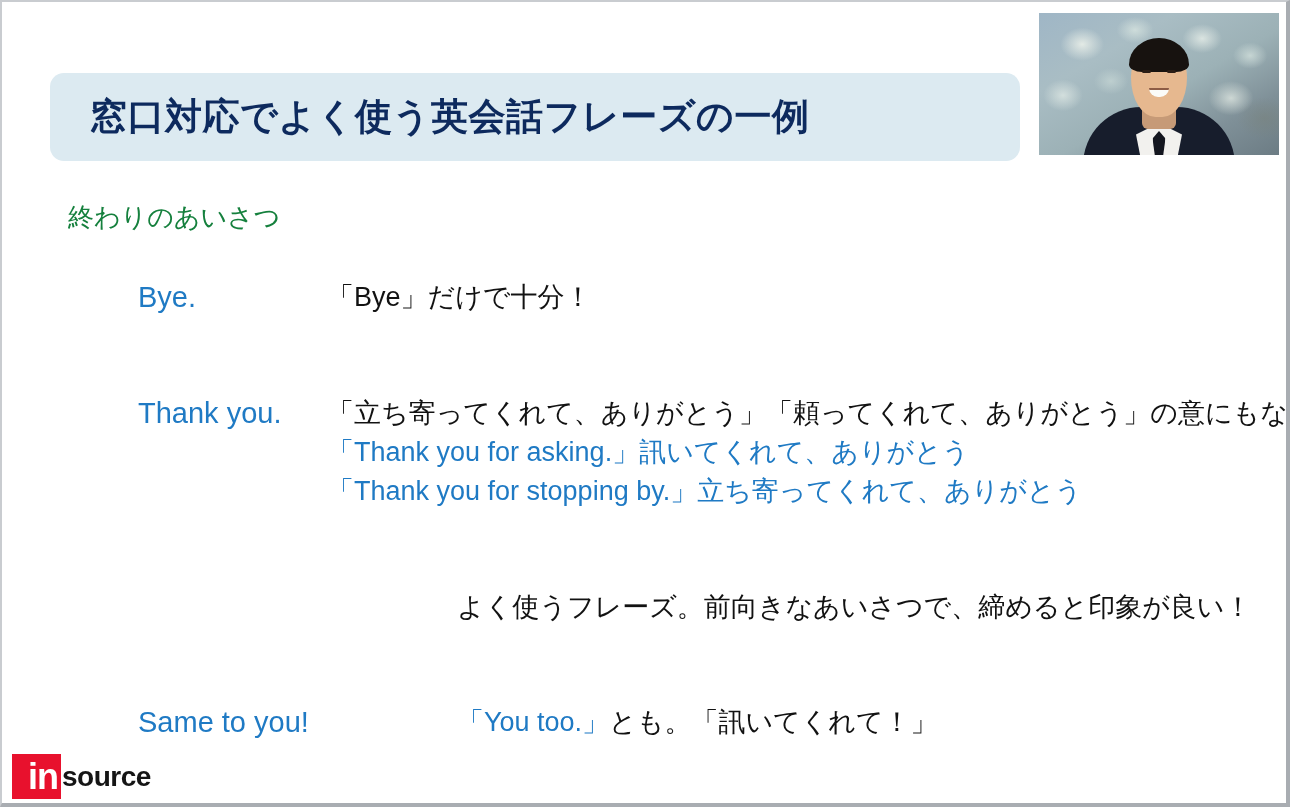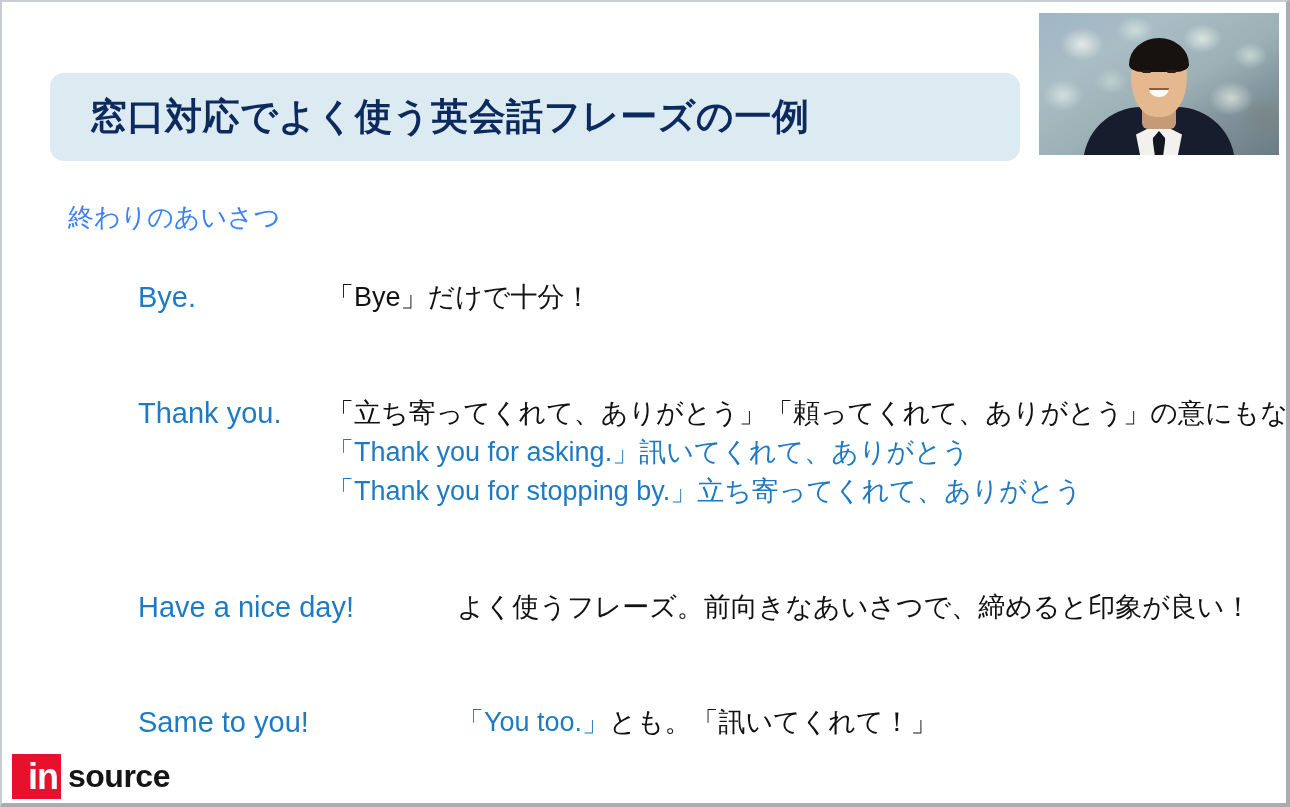--- a/index.html
+++ b/index.html
@@ -43,21 +43,21 @@
     letter-spacing: 0.5px;
     white-space: nowrap;
   }
 
   
   #section-heading {
     position: absolute;
     left: 66px;
     top: 198px;
     font-size: 26px;
-    color: #3b82f6;
+    color: #15803d;
     white-space: nowrap;
   }
 
   
   .row {
     position: absolute;
     left: 88px;
     right: 20px;
   }
   .phrase {
@@ -209,25 +209,25 @@
     background: #e8112d;
     color: #ffffff;
     font-size: 36px;
     font-weight: bold;
     line-height: 45px;
     padding: 0 3px 0 16px;
     letter-spacing: -1px;
   }
   #logo-word {
     color: #151515;
-    font-size: 32px;
+    font-size: 28px;
     font-weight: bold;
     line-height: 45px;
     letter-spacing: -0.5px;
-    padding-left: 7px;
+    padding-left: 1px;
   }
 </style>
 </head>
 <body>
 
 <div id="slide">
 
   <div id="title-banner">
     <div id="title-text">窓口対応でよく使う英会話フレーズの一例</div>
   </div>
@@ -245,21 +245,20 @@
     <div class="phrase">Thank you.</div>
     <div class="desc desc-col-a">
       <div>「立ち寄ってくれて、ありがとう」「頼ってくれて、ありがとう」の意にもなる。</div>
       <div class="blue">「Thank you for asking.」訊いてくれて、ありがとう</div>
       <div class="blue">「Thank you for stopping by.」立ち寄ってくれて、ありがとう</div>
     </div>
   </div>
 
   <div class="row" id="row-haveanice">
     <div class="phrase">
-      <div>Have a nice day!</div>
     </div>
     <div class="desc desc-col-b">
       <div>よく使うフレーズ。前向きなあいさつで、締めると印象が良い！</div>
     </div>
   </div>
 
   <div class="row" id="row-sametoyou">
     <div class="phrase">Same to you!</div>
     <div class="desc desc-col-b">
       <div><span class="blue">「You too.」</span><span>とも。「訊いてくれて！」</span></div>

